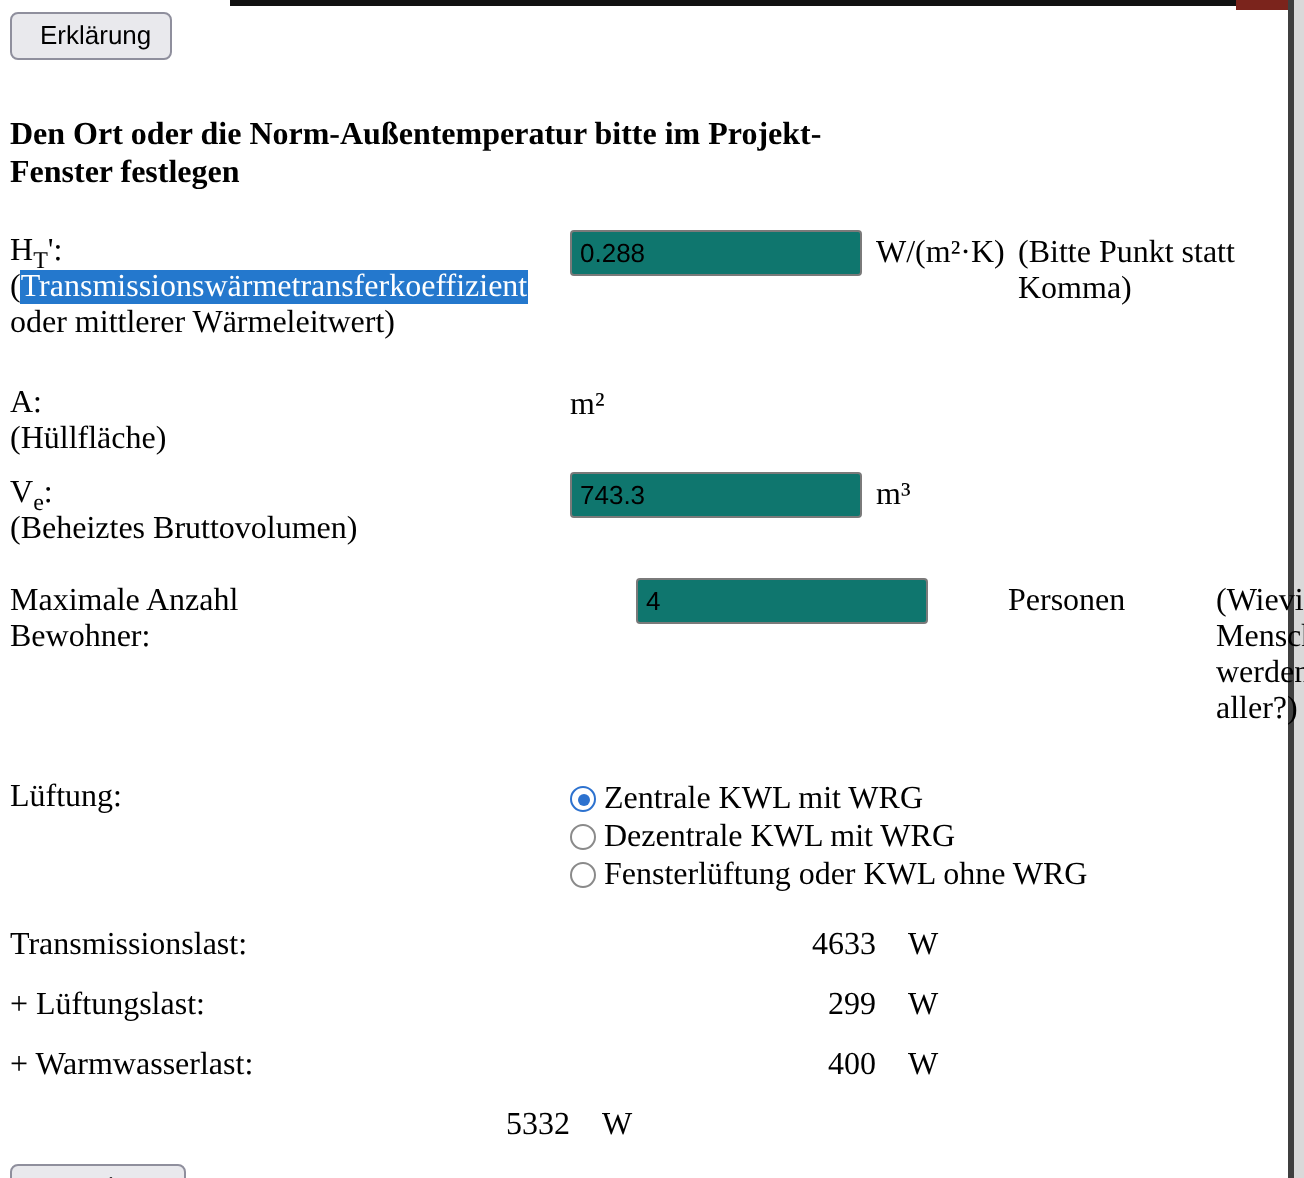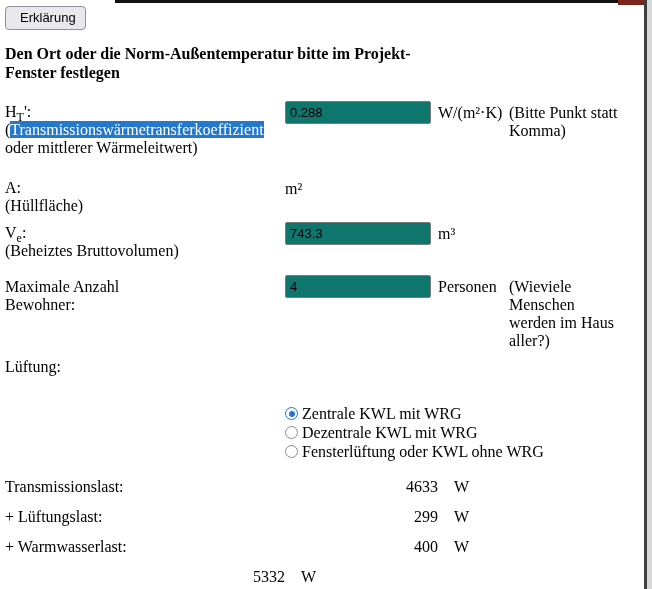--- a/index.html
+++ b/index.html
@@ -31,21 +31,21 @@
     border-radius: 4px;
     padding: 3px 9px 4px 14px;
     cursor: pointer;
   }
 
   .heading {
     font-weight: bold;
     font-size: 16px;
     line-height: 19px;
     white-space: pre-line;
-    margin: 14px 0 19px 0;
+    margin: 28px 0 19px 0;
   }
 
   .row {
     display: grid;
     grid-template-columns: 280px 153px 71px 140px;
     align-items: start;
   }
   .row .lbl  { padding-top: 2px; line-height: 18px; }
   .row .unit { padding-top: 3px; }
   .row .note { padding-top: 3px; line-height: 18px; white-space: pre-line; }
@@ -61,24 +61,24 @@
     background: #0f766e;
   }
 
   sub.subscr { font-size: 12px; line-height: 0; }
 
   .hl { background: #2478cd; color: #ffffff; }
 
   .row-ht   { margin-bottom: 20px; }
   .row-a    { margin-bottom: 7px;  }
   .row-ve   { margin-bottom: 15px; }
-  .row-occ  { margin-bottom: 6px;  }
+  .row-occ  { margin-bottom: 24px; gap: 33px;  }
   .row-vent { margin-bottom: 17px; }
 
-  .radio-group { grid-column: 2 / 5; padding-top: 2px; margin-top: 46px; }
+  .radio-group { grid-column: 2 / 5; padding-top: 2px; }
   .radio-row { display: flex; align-items: center; line-height: 19px; cursor: default; }
   .radio {
     width: 13px; height: 13px;
     border-radius: 50%;
     border: 1.5px solid #8a8a8a;
     background: #fff;
     margin-right: 4px;
     flex: 0 0 auto;
     position: relative;
   }

